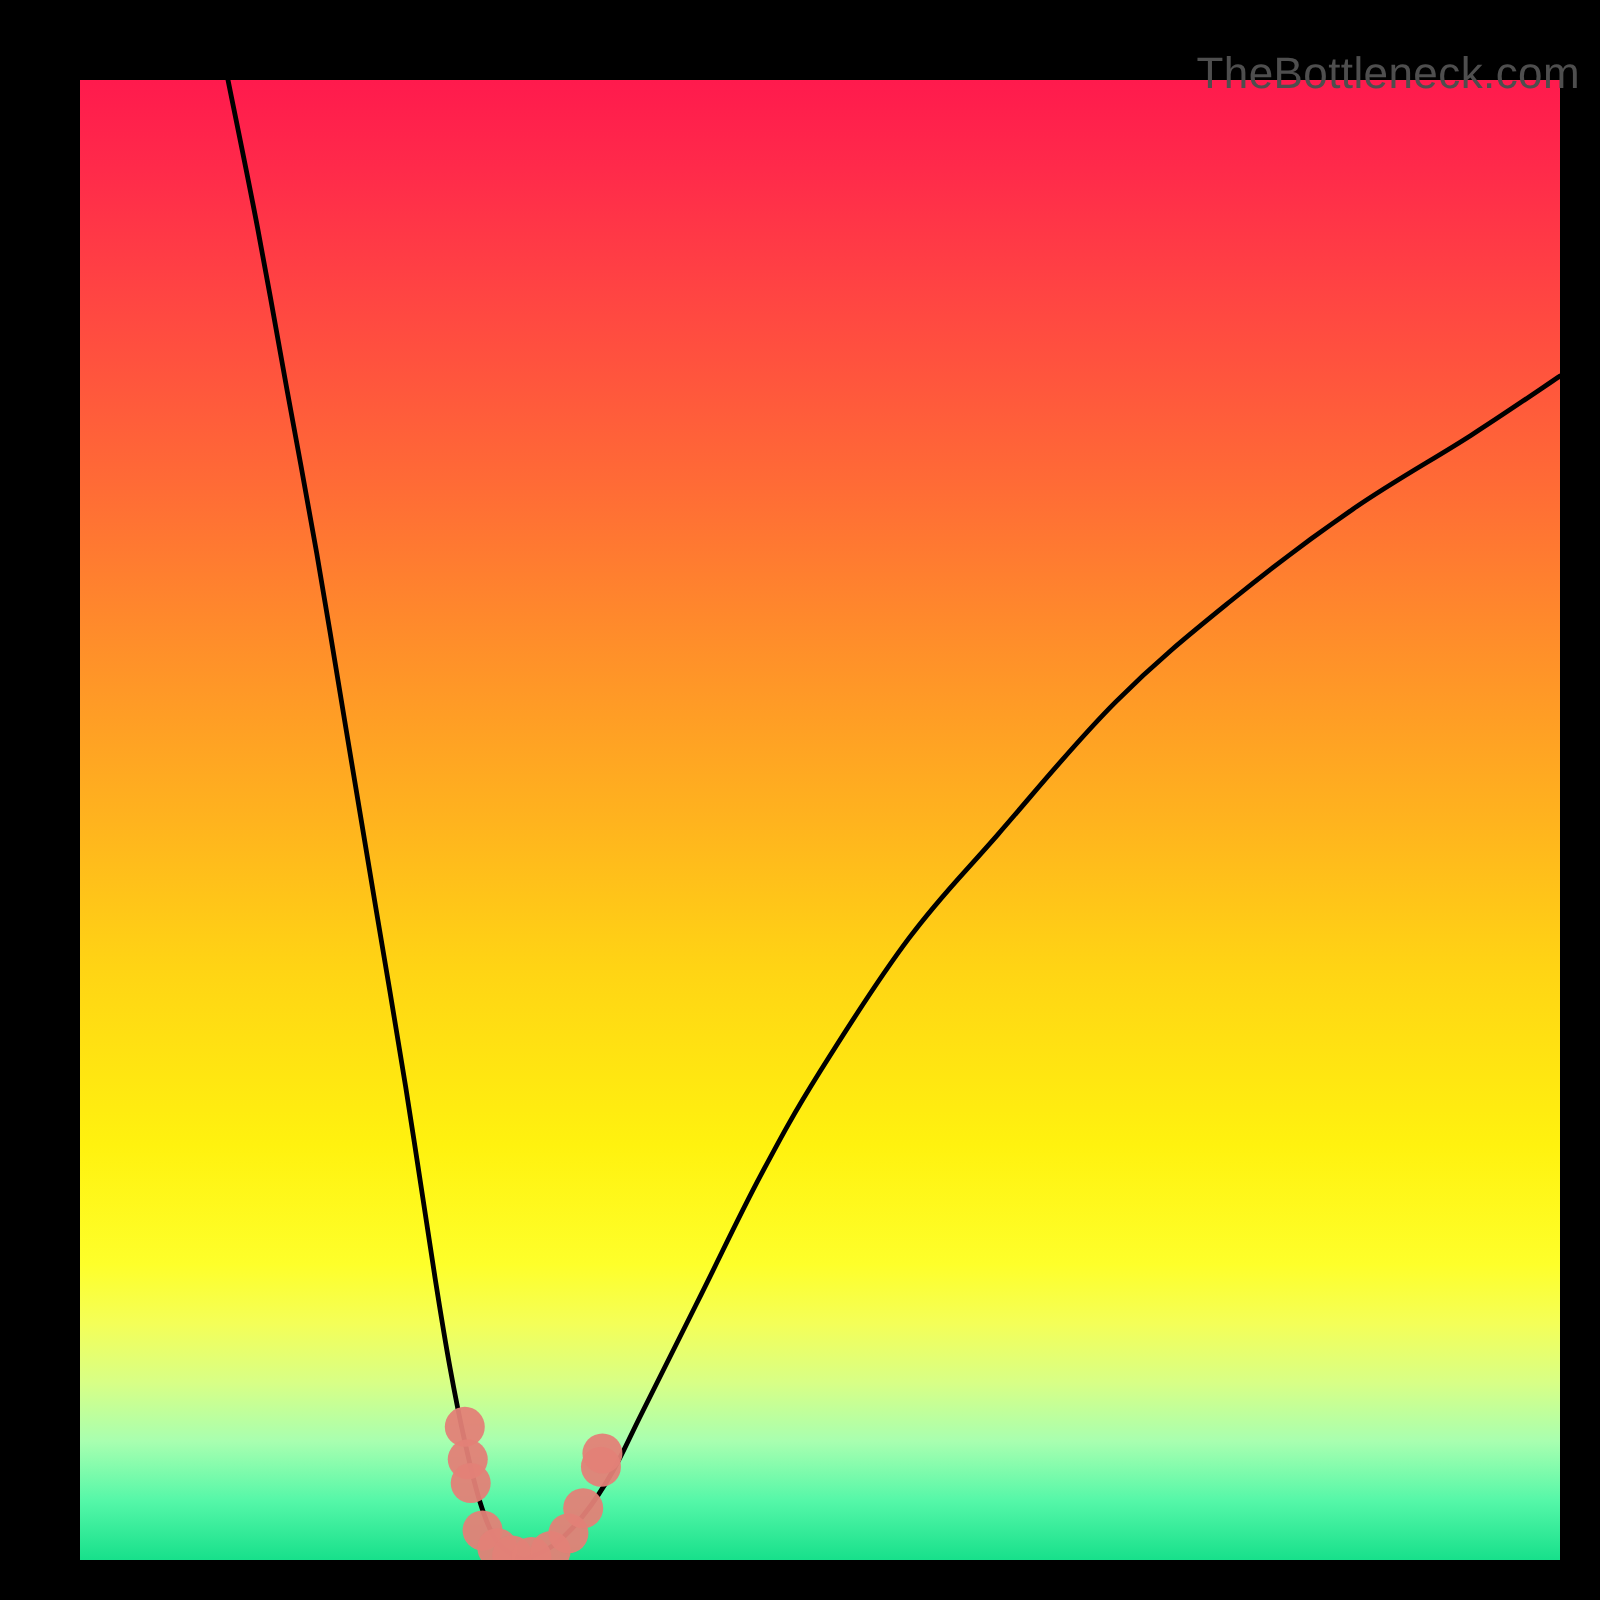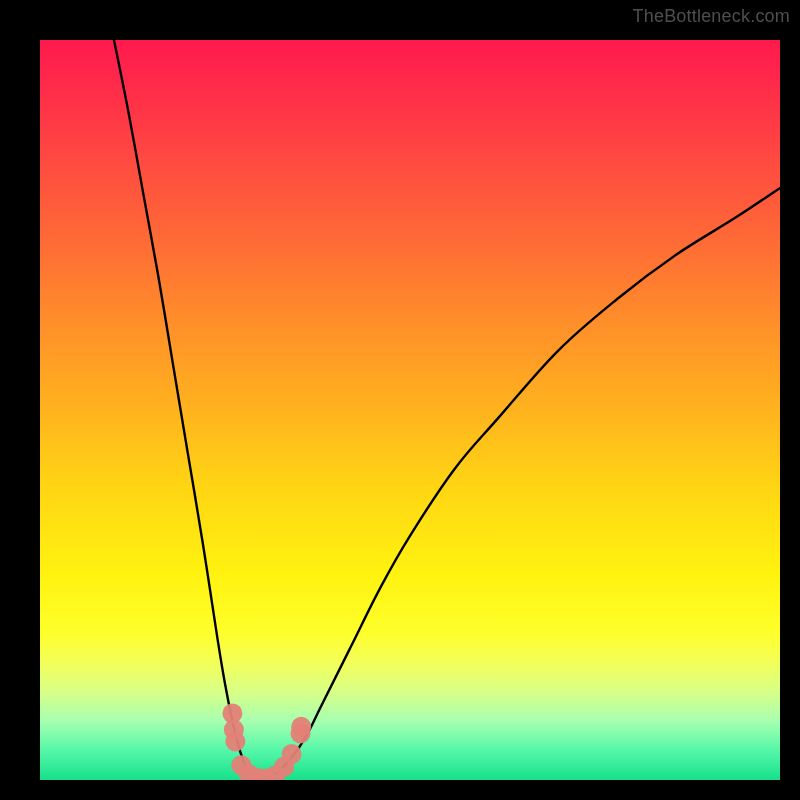--- a/index.html
+++ b/index.html
@@ -48,24 +48,24 @@
     );
   }
   .svg-layer {
     position: absolute;
     inset: 0;
     width: 740px;
     height: 740px;
   }
   .watermark {
     position: absolute;
-    top: 6px;
+    top: 24px;
     right: 10px;
     font-family: Arial, Helvetica, sans-serif;
-    font-size: 18px;
+    font-size: 22px;
     color: #4e4e4e;
     font-weight: 500;
     letter-spacing: 0.2px;
   }
 </style>
 </head>
 <body>
 
 <div class="frame">
   <div class="plot">

